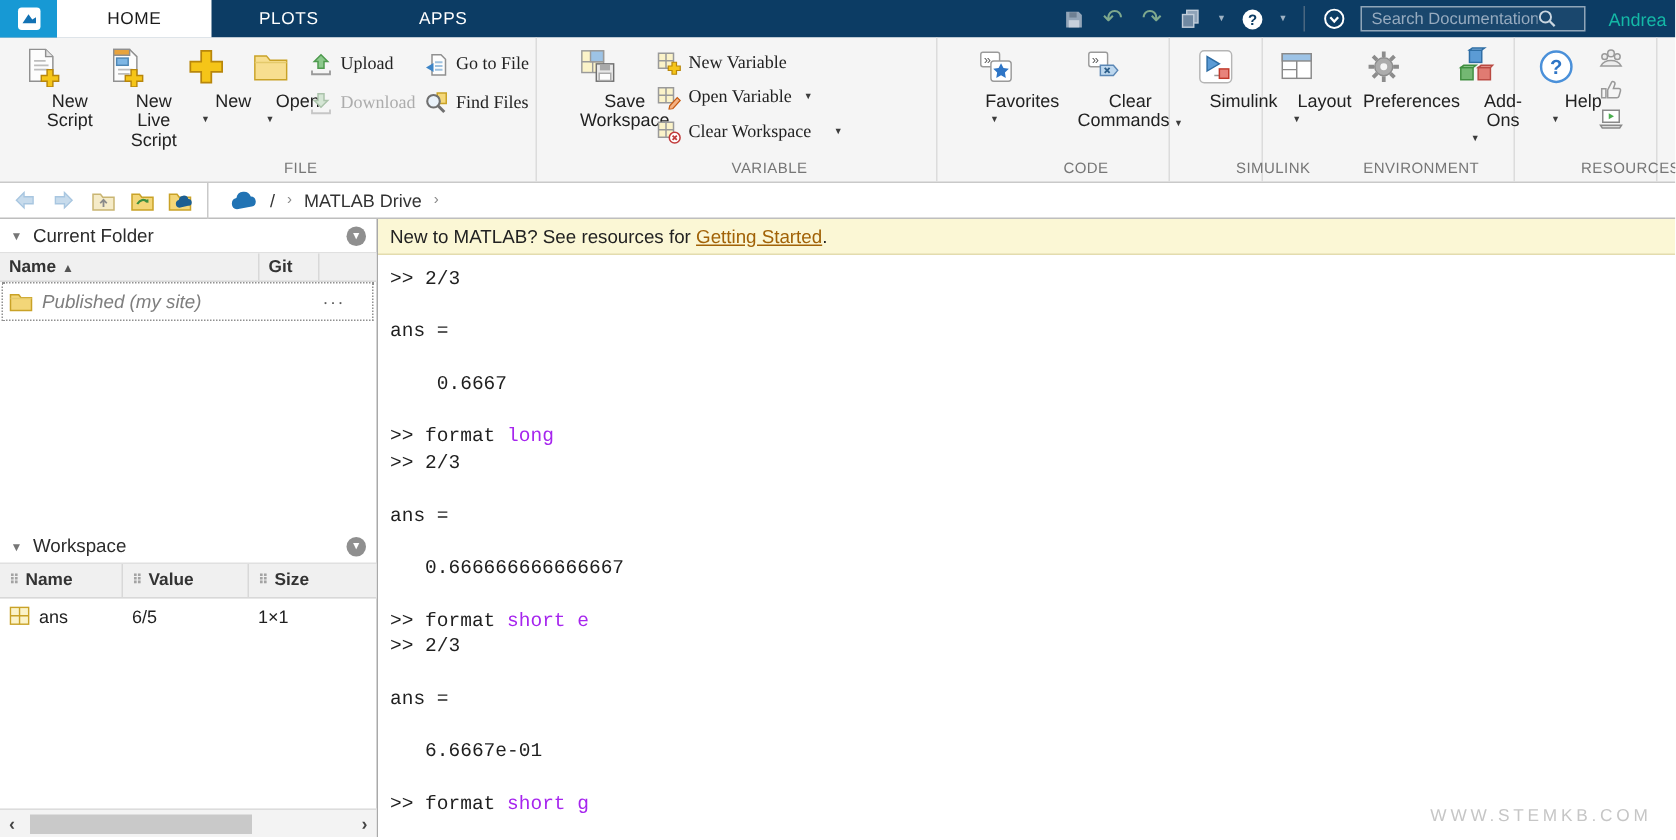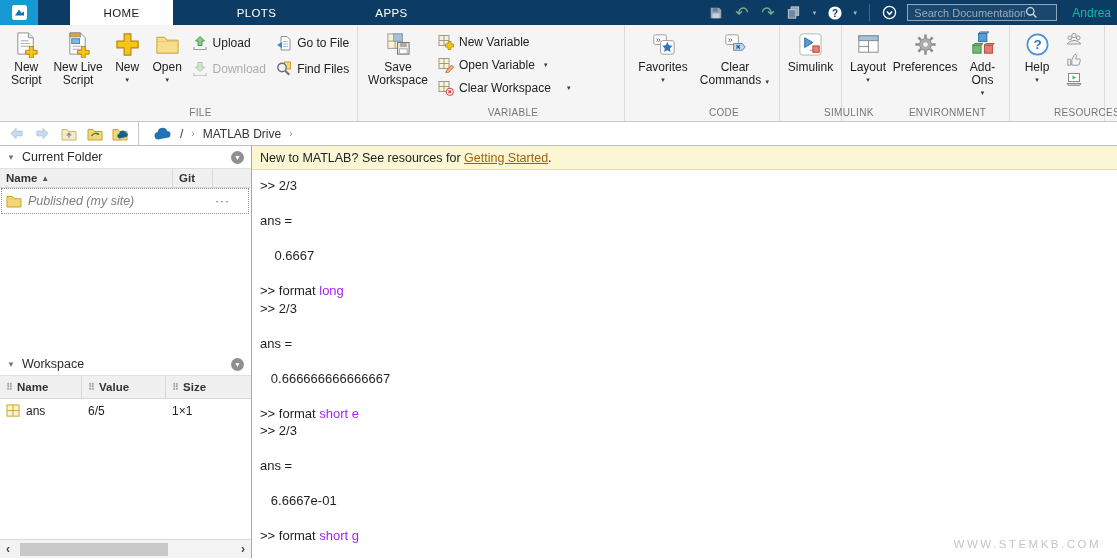--- a/index.html
+++ b/index.html
@@ -2,43 +2,43 @@
 <html><head>
 <meta charset="utf-8">
 <style>
   * { margin:0; padding:0; box-sizing:border-box; }
   body { font-family:"Liberation Sans", sans-serif; background:#fff; }
   .app { width:1117px; height:560px; position:relative; overflow:hidden; background:#fff; border:0; }
 
   
   .titlebar { height:25px; background:#0C3C64; display:flex; align-items:stretch; }
   .logo-btn { width:38px; background:#1799D4; display:flex; align-items:center; justify-content:center; }
-  .tab { width:103px; display:flex; align-items:center; justify-content:center; color:#fff; font-size:11.5px; letter-spacing:.4px; cursor:default;margin-left:32px; }
+  .tab { width:103px; display:flex; align-items:center; justify-content:center; color:#fff; font-size:11.5px; letter-spacing:.4px; cursor:default; }
   .tab.active { background:#fff; color:#1a1a1a; }
   .tb-right { margin-left:auto; display:flex; align-items:center; gap:9px; padding-right:4px; }
   .tb-ico { display:flex; align-items:center; justify-content:center; width:17px; height:17px; }
   .green-arrow { color:#7FA98E; font-size:16px; line-height:15px; }
   .tb-caret { color:#9FB2C3; font-size:6px; }
   .tb-sep { width:1px; height:17px; background:#4A6780; margin:0 2px; }
   .searchbox { width:150px; height:17px; border:1px solid #8FA5B8; background:rgba(255,255,255,.06); display:flex; align-items:center; padding:0 18px 0 6px; }
   .searchbox input { flex:1; min-width:0; border:0; outline:0; background:transparent; color:#E6EEF5; font-size:11px; font-family:"Liberation Sans",sans-serif; }
   .searchbox input::placeholder { color:#97ABBF; }
   .username { color:#14b8a6; font-size:12px; padding:0 2px 0 6px; white-space:nowrap; }
 
   
   .ribbon { height:97px; background:#F5F5F5; border-bottom:1px solid #C9C9C9; display:flex; }
   .rsec { display:flex; flex-direction:column; border-right:1px solid #DCDCDC; height:100%; }
   .rsec-body { flex:1; display:flex; align-items:flex-start; padding:2px 4px 0 4px; }
   .rsec-label { height:15px; text-align:center; font-size:10px; color:#767676; line-height:13px; letter-spacing:.3px;padding-left:44px; }
   .rbtn-lg { display:flex; flex-direction:column; align-items:center; padding:3px 4px 0 4px; font-size:12px; color:#222; text-align:center; line-height:13px; }
   .rbtn-lg .ic { height:29px; display:flex; align-items:center; justify-content:center; }
-  .rbtn-lg .lbl { margin-top:2px; }
+  .rbtn-lg .lbl { margin-top:2px;margin-left:37px; }
   .caret { font-size:6px; color:#3C3C3C; line-height:8px; margin-top:2px; }
   .caret-inline { font-size:6px; color:#3C3C3C; margin-left:3px; }
-  .smallcol { display:flex; flex-direction:column; gap:9px; padding:7px 2px 0 4px; }
+  .smallcol { display:flex; flex-direction:column; gap:9px; padding:7px 2px 0 4px;font-family:Liberation Serif, serif; }
   .smallcol3 { gap:6px; padding-top:6px; }
   .rbtn-sm { display:flex; align-items:center; gap:5px; font-size:12px; color:#222; height:17px; white-space:nowrap; }
   .rbtn-sm.disabled { color:#ACACAC; }
   .icoL { width:27px; height:27px; }
   .icoS { width:16px; height:16px; flex:none; }
   .res-icons { display:flex; flex-direction:column; gap:4px; padding:4px 2px 0 6px; }
 
   
   .pathbar { height:24px; background:#fff; border-bottom:1px solid #BEBEBE; display:flex; align-items:center; padding-left:8px; font-size:12px; color:#333; }
   .pb-ico { width:17px; height:16px; display:flex; align-items:center; justify-content:center; margin-right:9px; }
@@ -69,21 +69,21 @@
   .sort-ico { color:#555; font-size:8px; }
   .hscroll { height:19px; border-top:1px solid #DCDCDC; background:#F3F3F3; display:flex; align-items:center; }
   .hs-arrow { width:16px; text-align:center; color:#444; font-size:12px; font-weight:bold; }
   .hs-track { flex:1; height:100%; position:relative; }
   .hs-thumb { position:absolute; left:4px; top:3px; width:148px; height:13px; background:#C9C9C9; }
 
   
   .cmdwin { flex:1; position:relative; background:#fff; overflow:hidden; }
   .notif { height:24px; background:#FBF7D5; border-bottom:1px solid #E3DCAE; display:flex; align-items:center; padding:0 8px; font-size:12.5px; color:#222; white-space:pre; }
   .notif a { color:#a16207; text-decoration:underline; cursor:pointer; }
-  .console { padding:7px 8px; font-family:Liberation Sans, sans-serif; font-size:13px; line-height:17.5px; color:#1F1F1F; white-space:pre; }
+  .console { padding:7px 8px; font-family:Liberation Mono, monospace; font-size:13px; line-height:17.5px; color:#1F1F1F; white-space:pre; }
   .kw { color:#A625EE; }
   .watermark { position:absolute; right:16px; bottom:8px; font-size:11.5px; letter-spacing:2.5px; color:#C6C6C6; }
 </style>
 </head>
 <body>
 
 <div class="app">
 
   <div class="titlebar">
     <div class="logo-btn">

